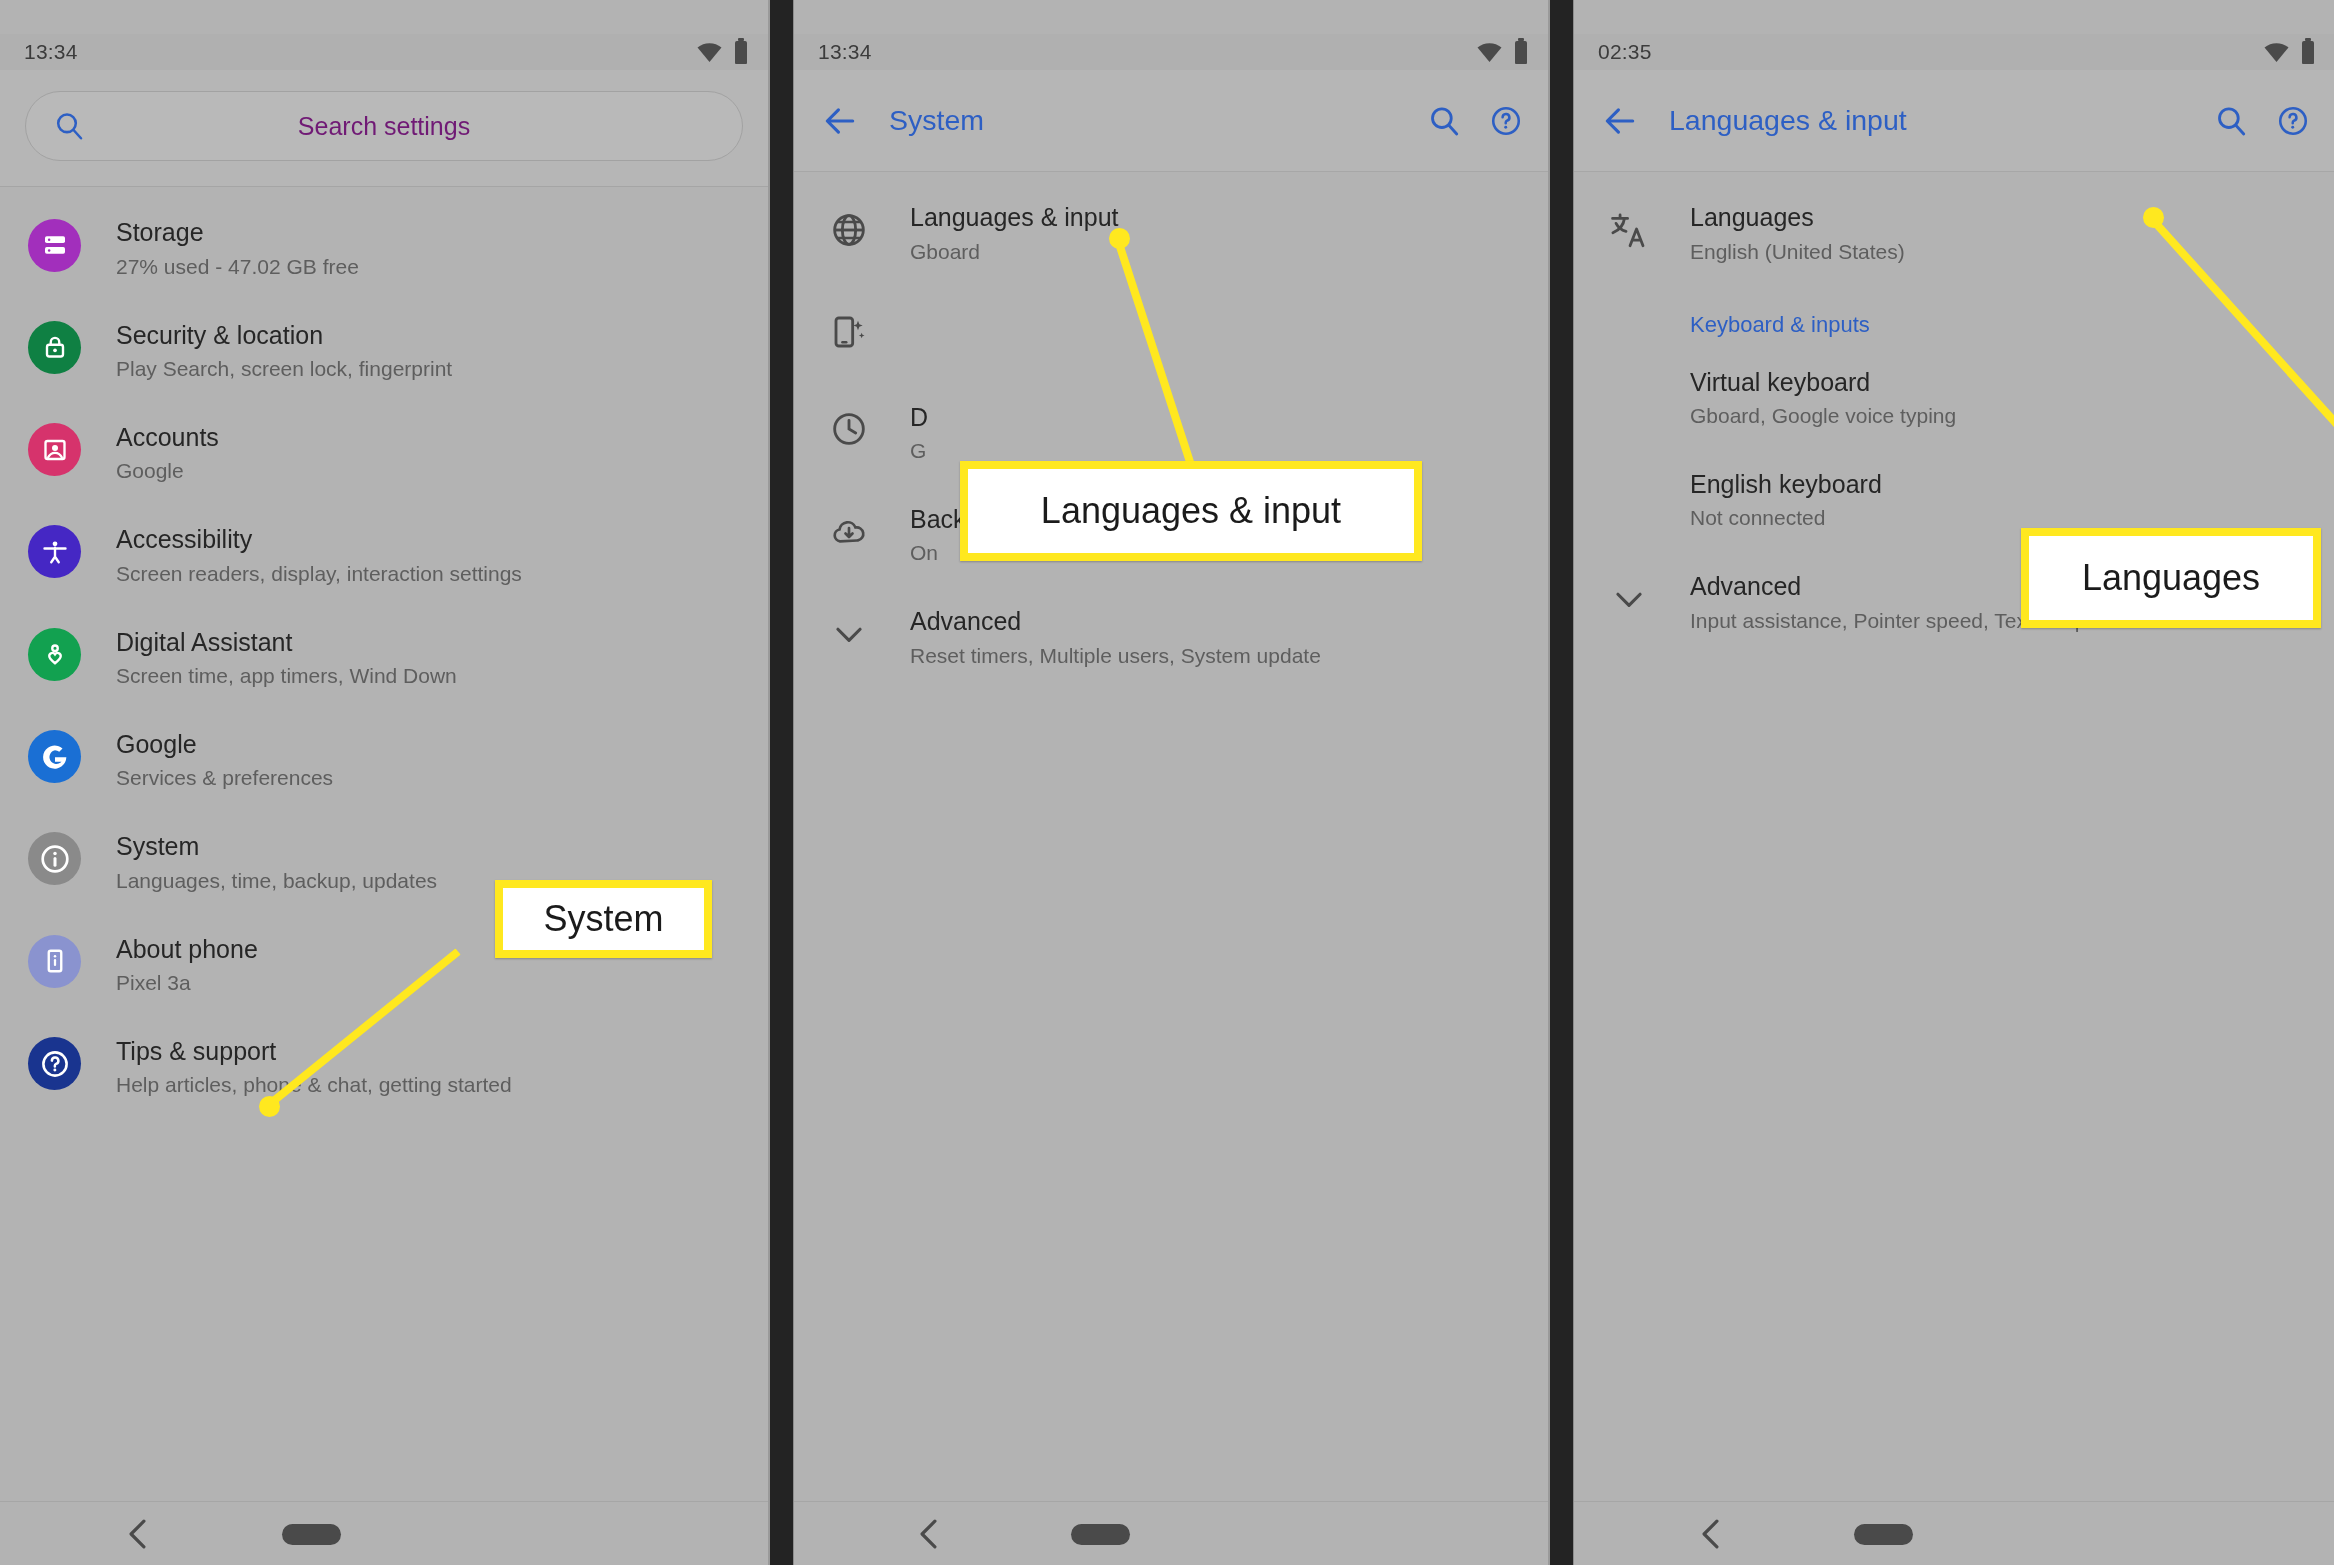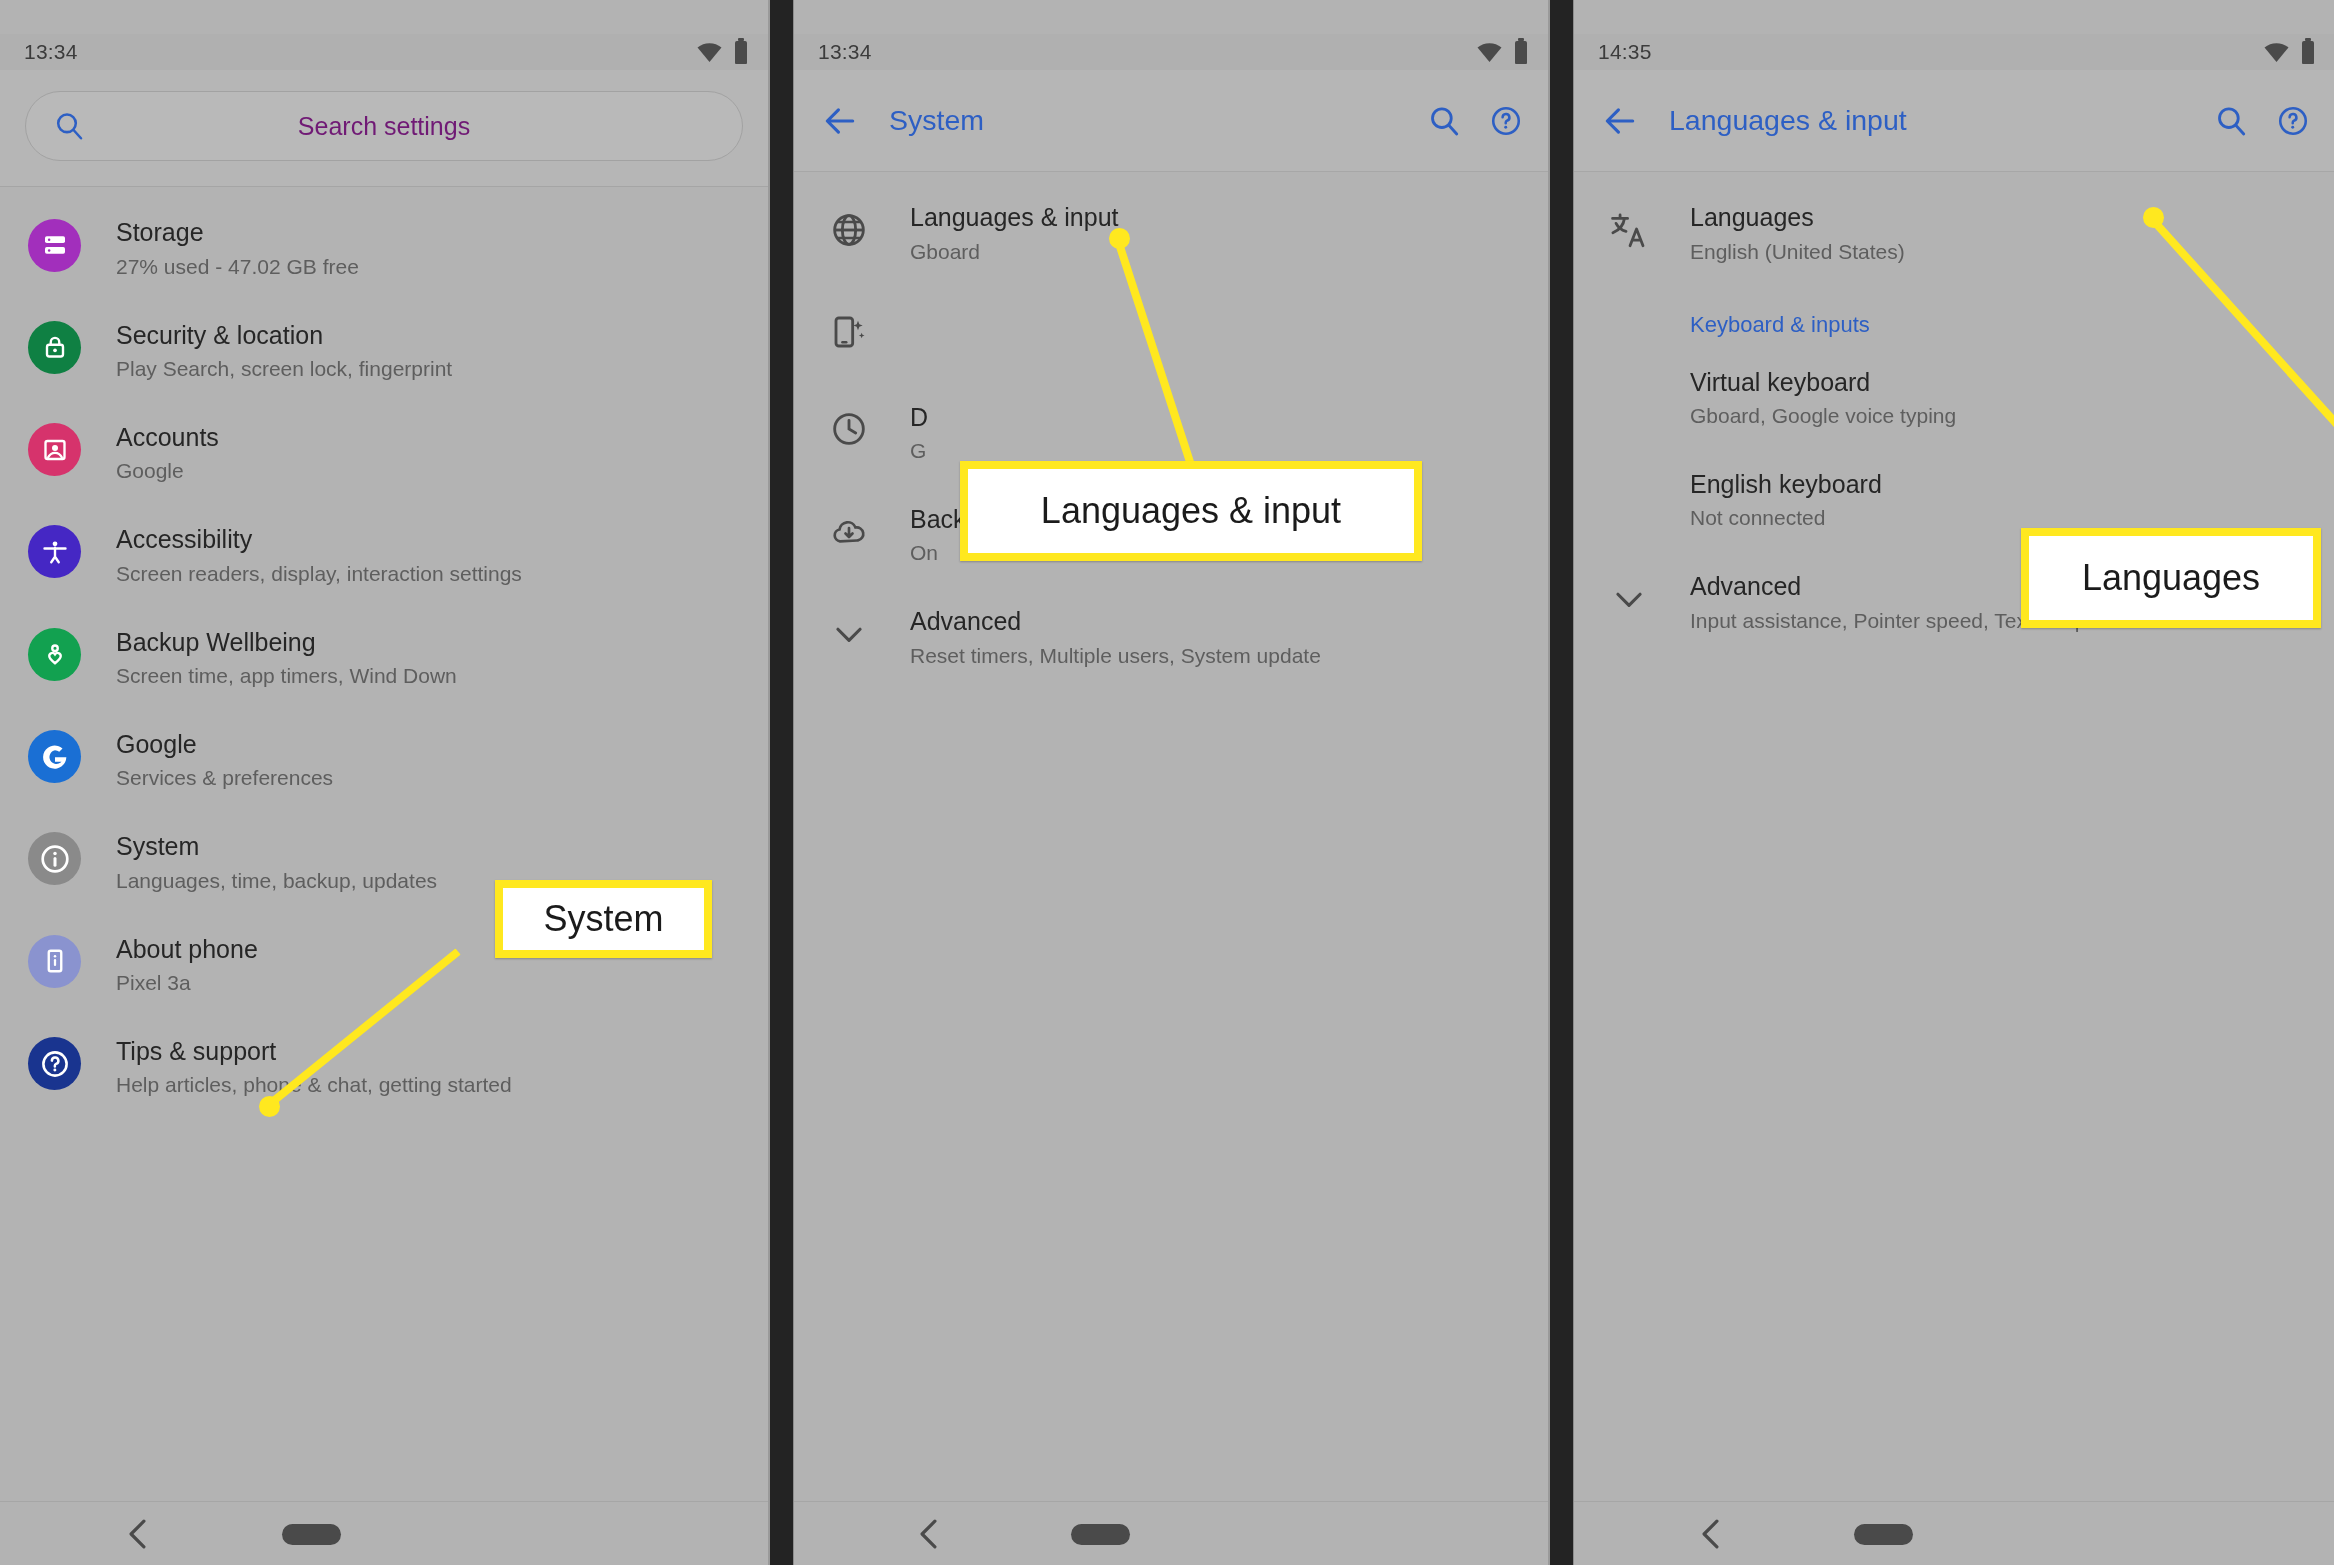--- a/index.html
+++ b/index.html
@@ -293,21 +293,21 @@
       <div class="row">
         <div class="lead">
           <div class="circ" style="background:#12a150">
             <svg viewBox="0 0 24 24" width="30" height="30">
                 <circle cx="12" cy="7.4" r="2.2" fill="none" stroke="#fff" stroke-width="1.9"></circle>
                 <path d="M12 19.4c-3-2.4-4.6-4-4.6-5.8a2.5 2.5 0 0 1 4.6-1.3 2.5 2.5 0 0 1 4.6 1.3c0 1.8-1.6 3.4-4.6 5.8z" fill="none" stroke="#fff" stroke-width="1.9"></path>
               </svg>
           </div>
         </div>
         <div class="body">
-          <div class="t">Backup Wellbeing</div>
+          <div class="t">Digital Assistant</div>
           <div class="s">Screen time, app timers, Wind Down</div>
         </div>
       </div>
 
       <div class="row">
         <div class="lead">
           <div class="circ" style="background:#1a6fd4">
             <svg viewBox="0 0 24 24" width="34" height="34">
                 <path d="M20 12.2h-8v3.1h4.6A4.9 4.9 0 1 1 12 7.2a4.7 4.7 0 0 1 3 1.1l2.3-2.3A8.2 8.2 0 1 0 20 12.2z" fill="#fff"></path>
               </svg>
@@ -499,21 +499,21 @@
         <span>Languages &amp; input</span>
       </div>
     </div>
   </div>
 
   <div class="divider"></div>
 
   <div class="panel p3">
 
     <div class="statusbar">
-      <div class="clock">14:35</div>
+      <div class="clock">02:35</div>
       <div class="sysicons">
         <svg class="wifi-ico" viewBox="0 0 24 18">
             <path d="M12 18 L0.5 4.2 A18 18 0 0 1 23.5 4.2 Z" fill="#4a4a4a"></path>
           </svg>
         <span class="batt-ico"></span>
       </div>
     </div>
 
     <div class="appbar">
       <svg class="back" viewBox="0 0 24 24">

